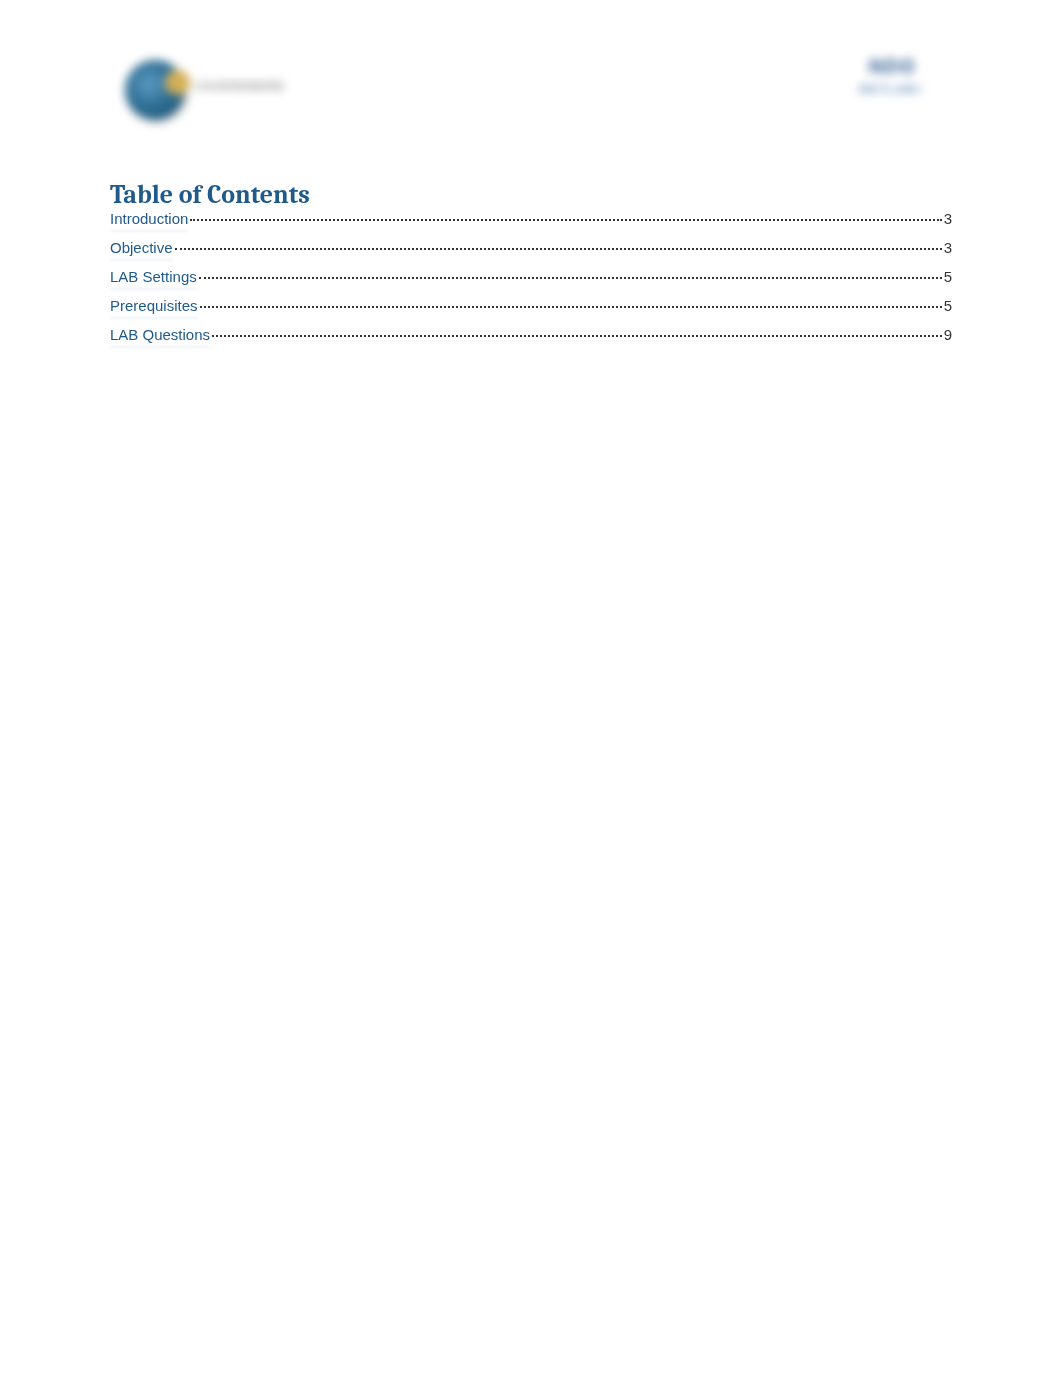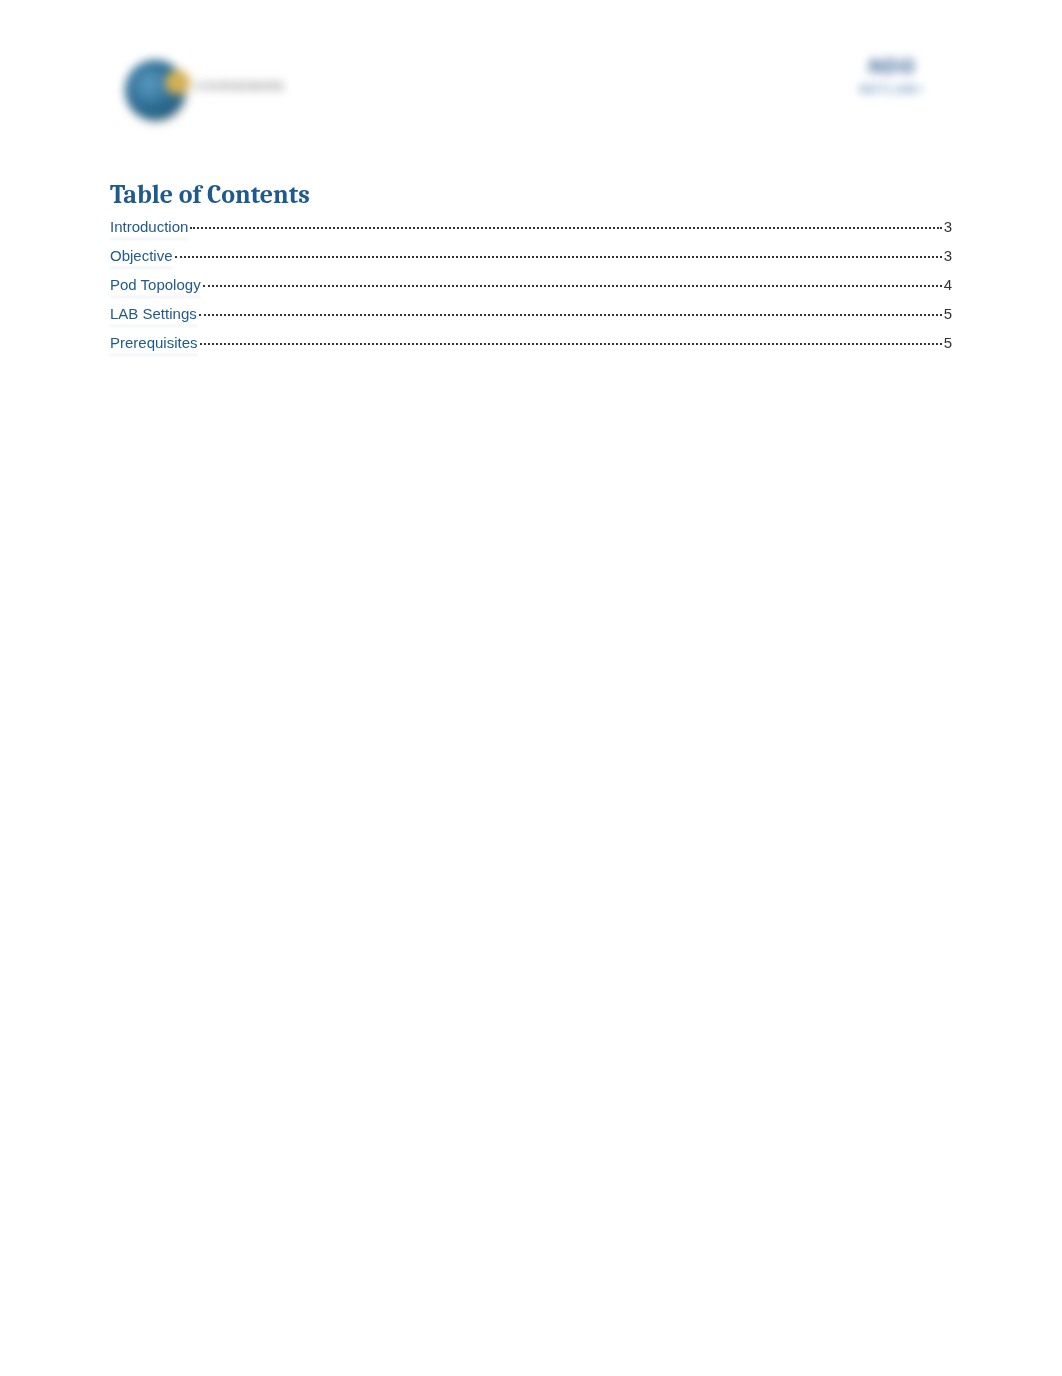--- a/index.html
+++ b/index.html
@@ -78,21 +78,21 @@
       font-size: 11px;
       font-weight: bold;
       letter-spacing: 2px;
       margin-top: 5px;
     }
     .toc-title {
       color: #1f5a8a;
       font-size: 26px;
       font-weight: bold;
       font-family: Cambria, Georgia, serif;
-      margin-bottom: 8px;
+      margin-bottom: 0;
     }
     .toc-list {
       list-style: none;
     }
     .toc-item {
       display: flex;
       align-items: baseline;
       margin-bottom: 12px;
       font-size: 15px;
     }
@@ -146,28 +146,28 @@
       <a class="toc-link">Introduction<span class="toc-link-blur"></span></a>
       <span class="toc-dots"></span>
       <span class="toc-page">3</span>
     </li>
     <li class="toc-item">
       <a class="toc-link">Objective<span class="toc-link-blur"></span></a>
       <span class="toc-dots"></span>
       <span class="toc-page">3</span>
     </li>
     <li class="toc-item">
-      <a class="toc-link">Pod Topology<span class="toc-link-blur"></span></a>
-      <span class="toc-dots"></span>
-      <span class="toc-page">4</span>
-    </li>
-    <li class="toc-item">
       <a class="toc-link">LAB Settings<span class="toc-link-blur"></span></a>
       <span class="toc-dots"></span>
       <span class="toc-page">5</span>
     </li>
     <li class="toc-item">
       <a class="toc-link">Prerequisites<span class="toc-link-blur"></span></a>
       <span class="toc-dots"></span>
       <span class="toc-page">5</span>
     </li>
+    <li class="toc-item">
+      <a class="toc-link">LAB Questions<span class="toc-link-blur"></span></a>
+      <span class="toc-dots"></span>
+      <span class="toc-page">9</span>
+    </li>
   </ul>
 </div>
 
 </body></html>

